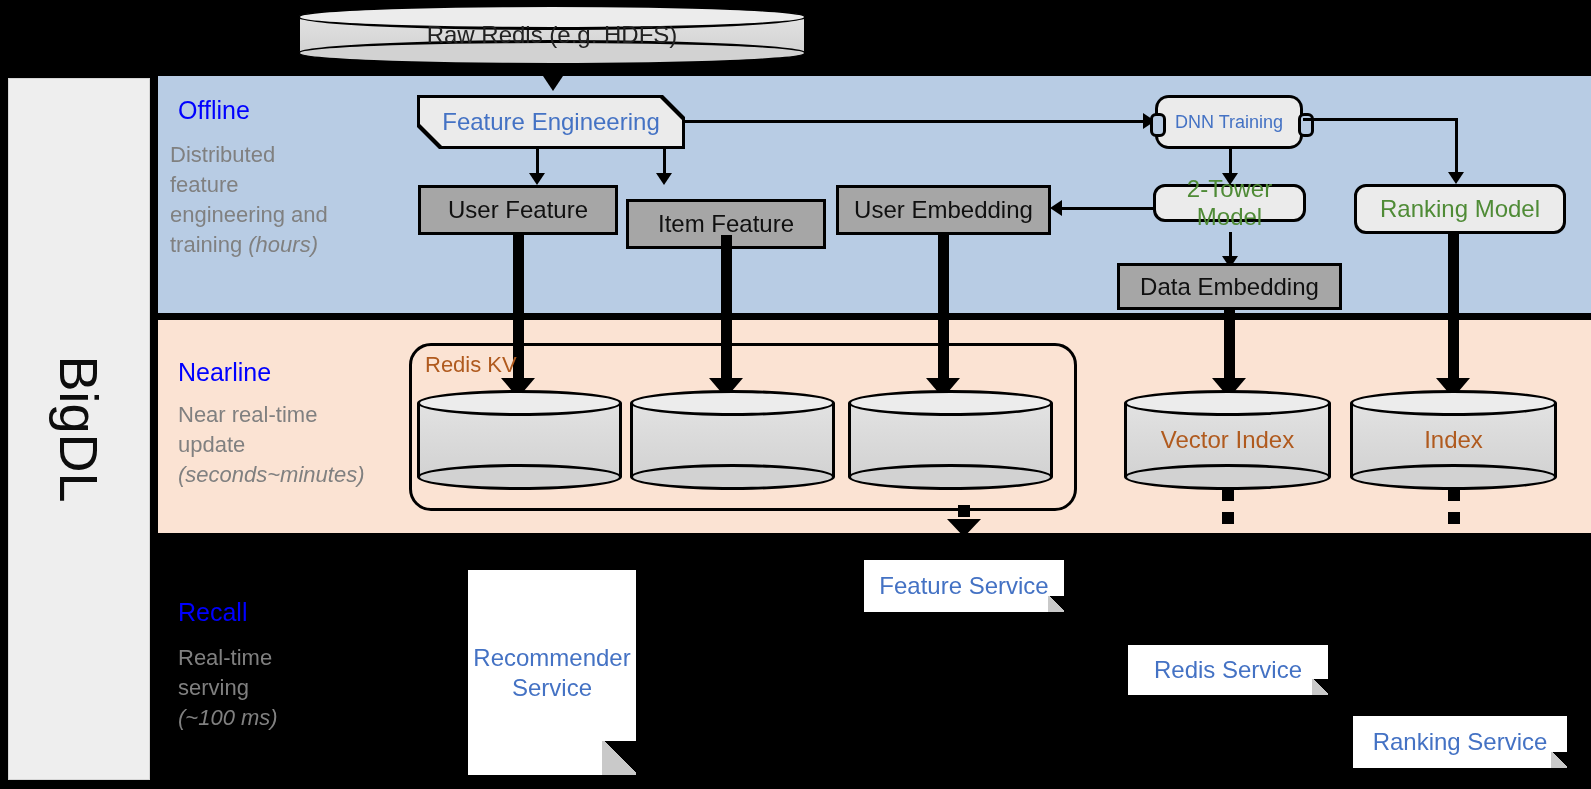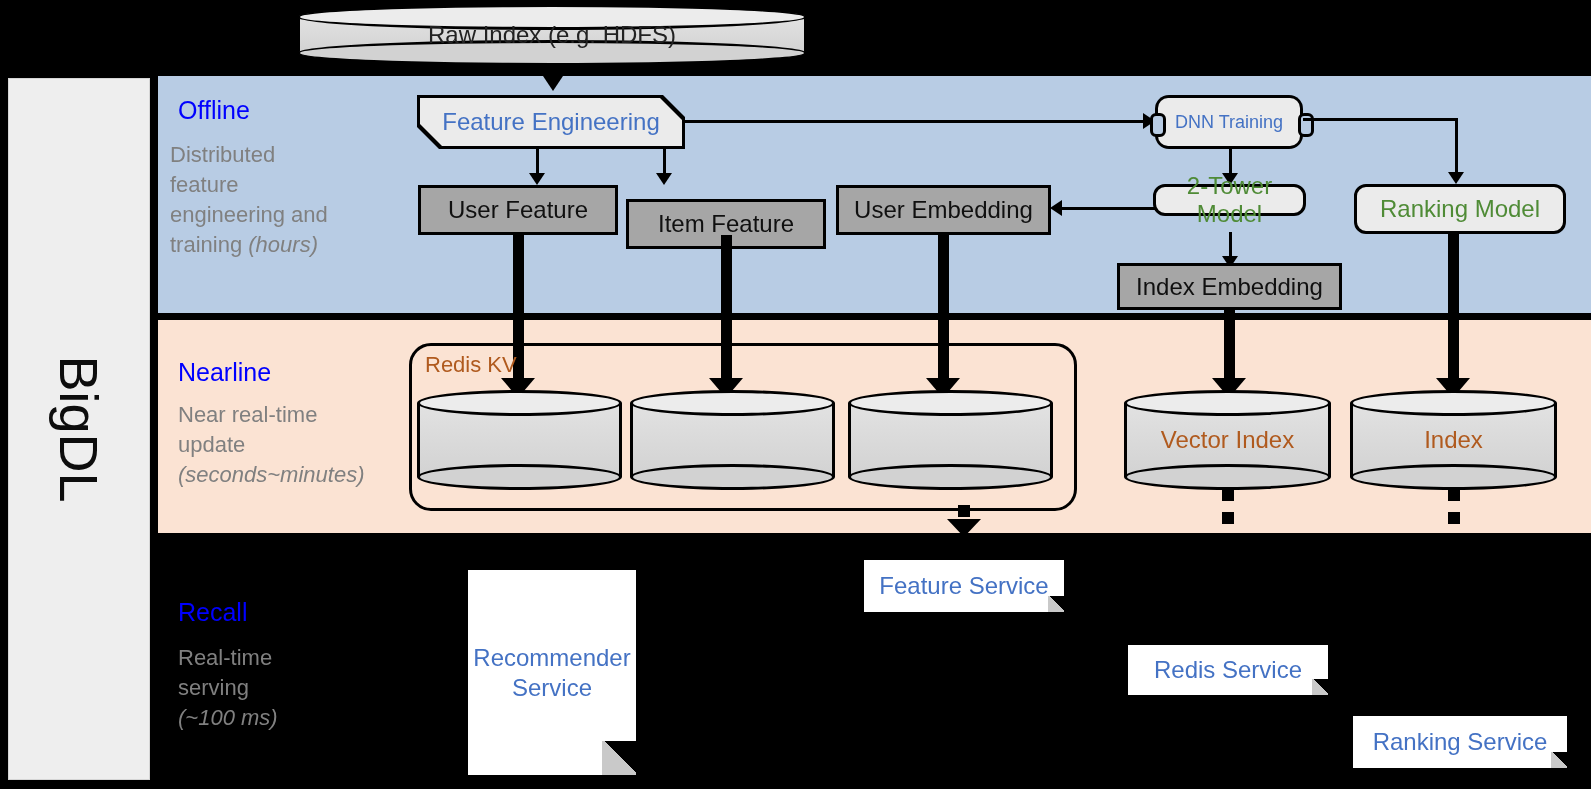--- a/index.html
+++ b/index.html
@@ -136,21 +136,21 @@
   <div class="band-desc" id="lbl-online-desc">
     <span>Real-time</span><br>
     <span>serving</span><br>
     <i>(~100 ms)</i>
   </div>
 
   <div class="cyl" id="cyl-raw-data" style="left:297px;top:4px;width:510px;height:62px;">
     <div class="body"></div>
     <div class="bot"></div>
     <div class="top"></div>
-    <div class="txt" style="color:#222;">Raw Index (e.g. HDFS)</div>
+    <div class="txt" style="color:#222;">Raw Redis (e.g. HDFS)</div>
   </div>
 
   <div class="ln thin-v" style="left:551px;top:66px;width:4px;height:14px;"></div>
   <div class="arrow-down" style="left:543px;top:76px;"></div>
 
   <div id="fe-outline" style="left:417px;top:95px;width:268px;height:54px;"></div>
   <div id="node-feature-engineering" style="left:420px;top:98px;width:262px;height:48px;">
     <span>Feature Engineering</span>
   </div>
 
@@ -179,35 +179,35 @@
   <div class="node gray-box" id="node-user-feature" style="left:418px;top:185px;width:200px;height:50px;">
     <span>User Feature</span>
   </div>
   <div class="node gray-box" id="node-item-feature" style="left:626px;top:185px;width:200px;height:50px;margin-top:14px;">
     <span>Item Feature</span>
   </div>
   <div class="node gray-box" id="node-user-embedding" style="left:836px;top:185px;width:215px;height:50px;">
     <span>User Embedding</span>
   </div>
 
-  <div class="node proc-box proc-round" id="node-two-tower" style="left:1153px;top:184px;width:153px;height:32px;">
+  <div class="node proc-box proc-round" id="node-two-tower" style="left:1153px;top:184px;width:153px;height:38px;">
     <span class="green-text">2-Tower Model</span>
   </div>
   <div class="node proc-box proc-round" id="node-ranking-model" style="left:1354px;top:184px;width:212px;height:50px;">
     <span class="green-text">Ranking Model</span>
   </div>
 
   <div class="ln thin-h" style="left:1060px;top:207px;width:95px;"></div>
   <div class="arrow-left-sm" style="left:1050px;top:200px;"></div>
 
   <div class="ln thin-v" style="left:1229px;top:232px;height:28px;"></div>
   <div class="arrow-down-sm" style="left:1222px;top:256px;"></div>
 
   <div class="node gray-box" id="node-item-embedding" style="left:1117px;top:263px;width:225px;height:47px;">
-    <span>Index Embedding</span>
+    <span>Data Embedding</span>
   </div>
 
   <div class="ln thick-v" style="left:513px;top:235px;height:152px;"></div>
   <div class="arrow-down-big" style="left:501px;top:378px;"></div>
 
   <div class="ln thick-v" style="left:721px;top:235px;height:152px;"></div>
   <div class="arrow-down-big" style="left:709px;top:378px;"></div>
 
   <div class="ln thick-v" style="left:938px;top:235px;height:152px;"></div>
   <div class="arrow-down-big" style="left:926px;top:378px;"></div>

